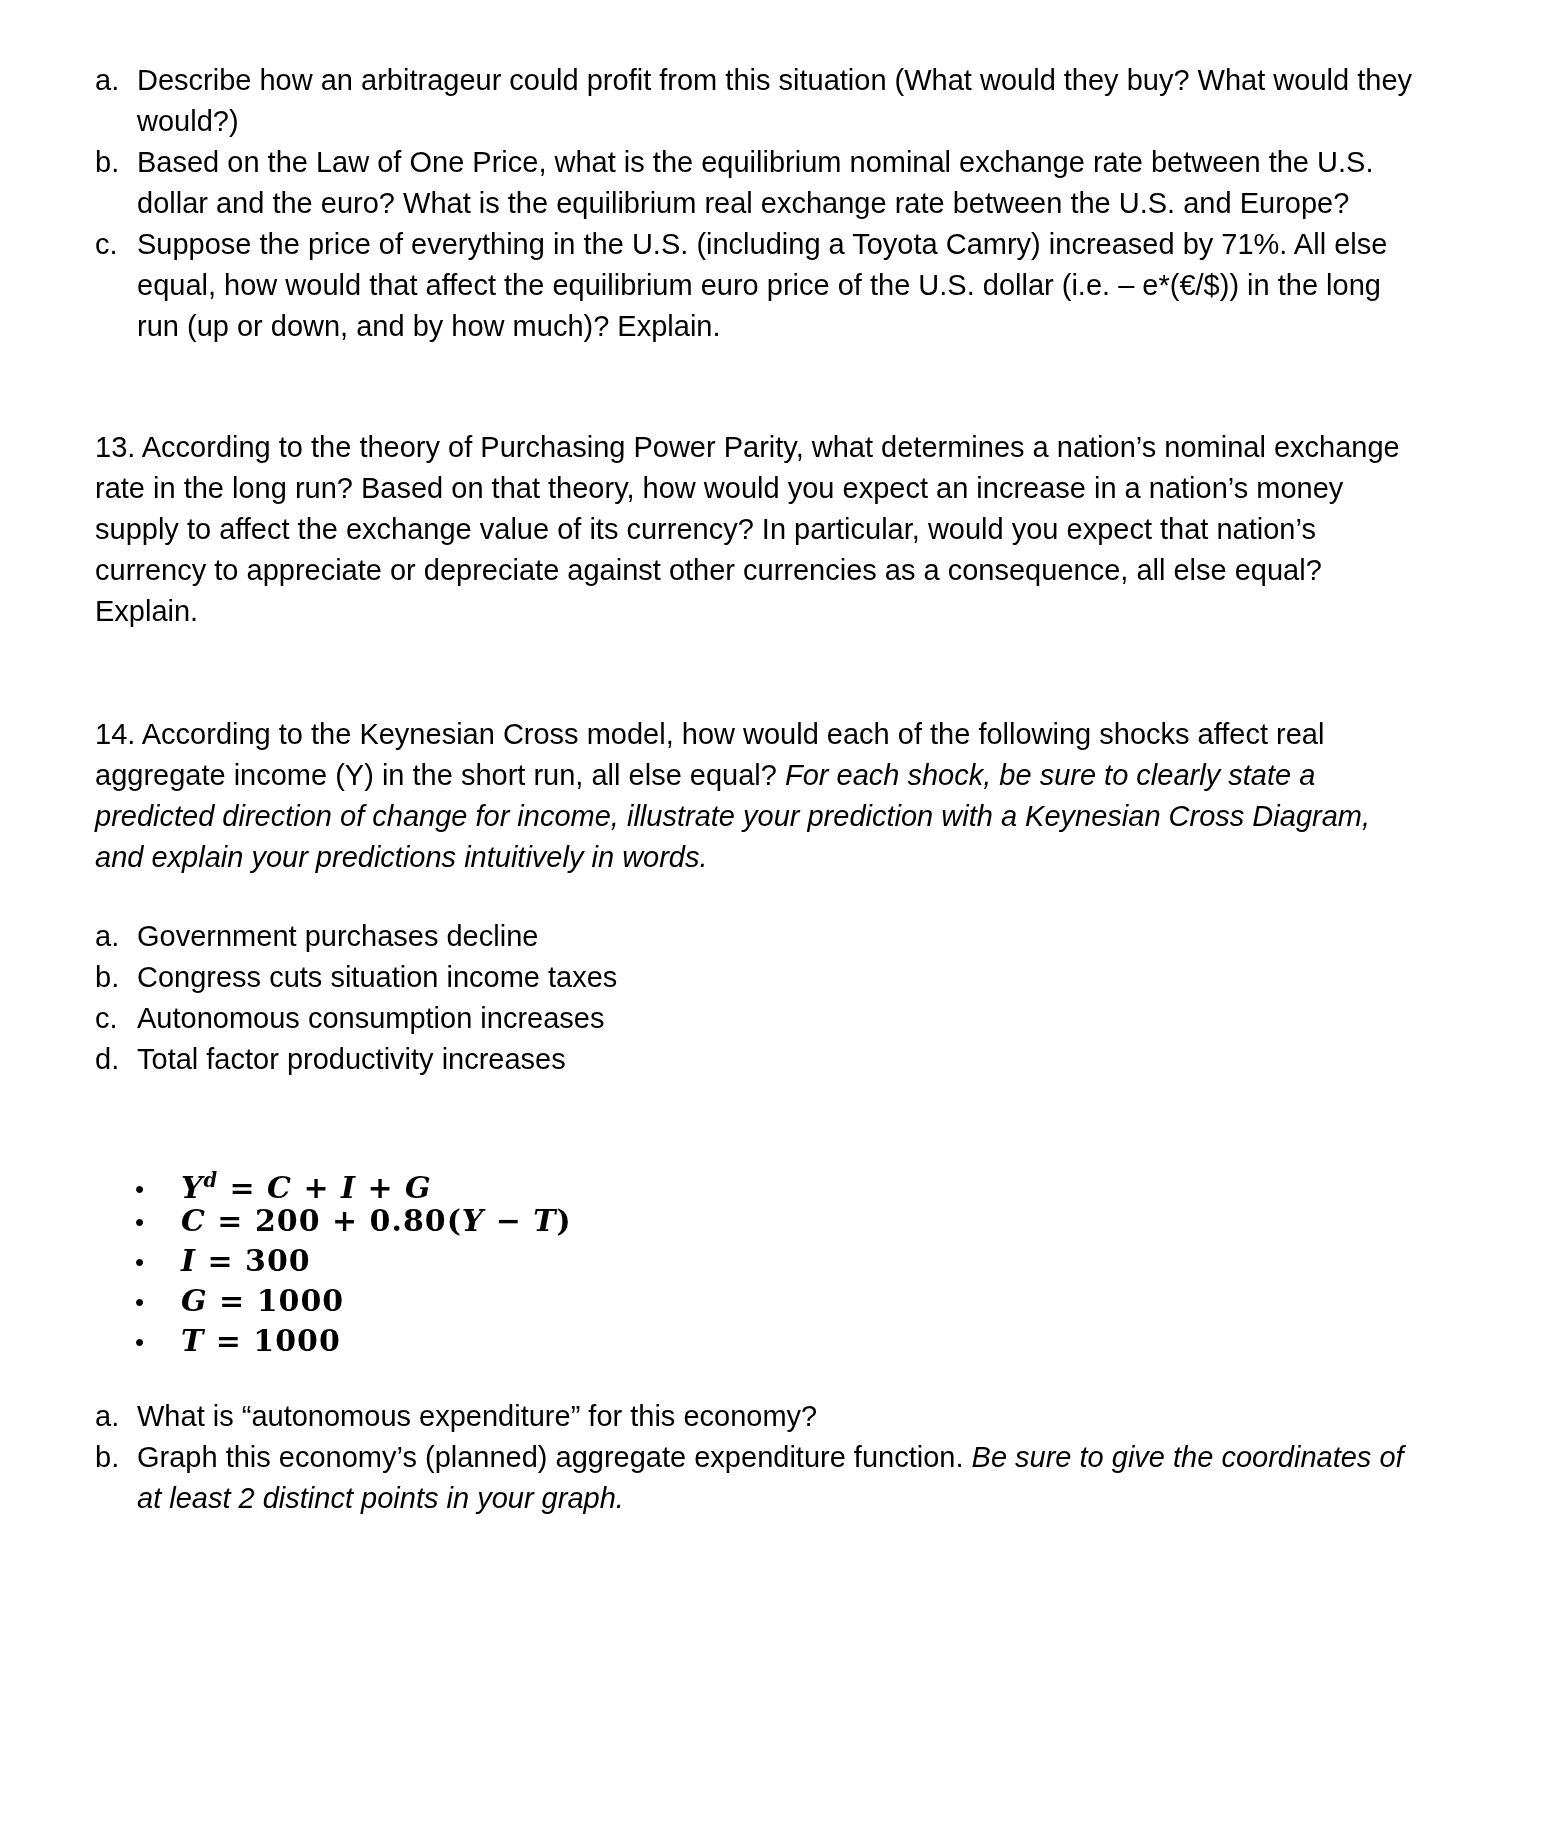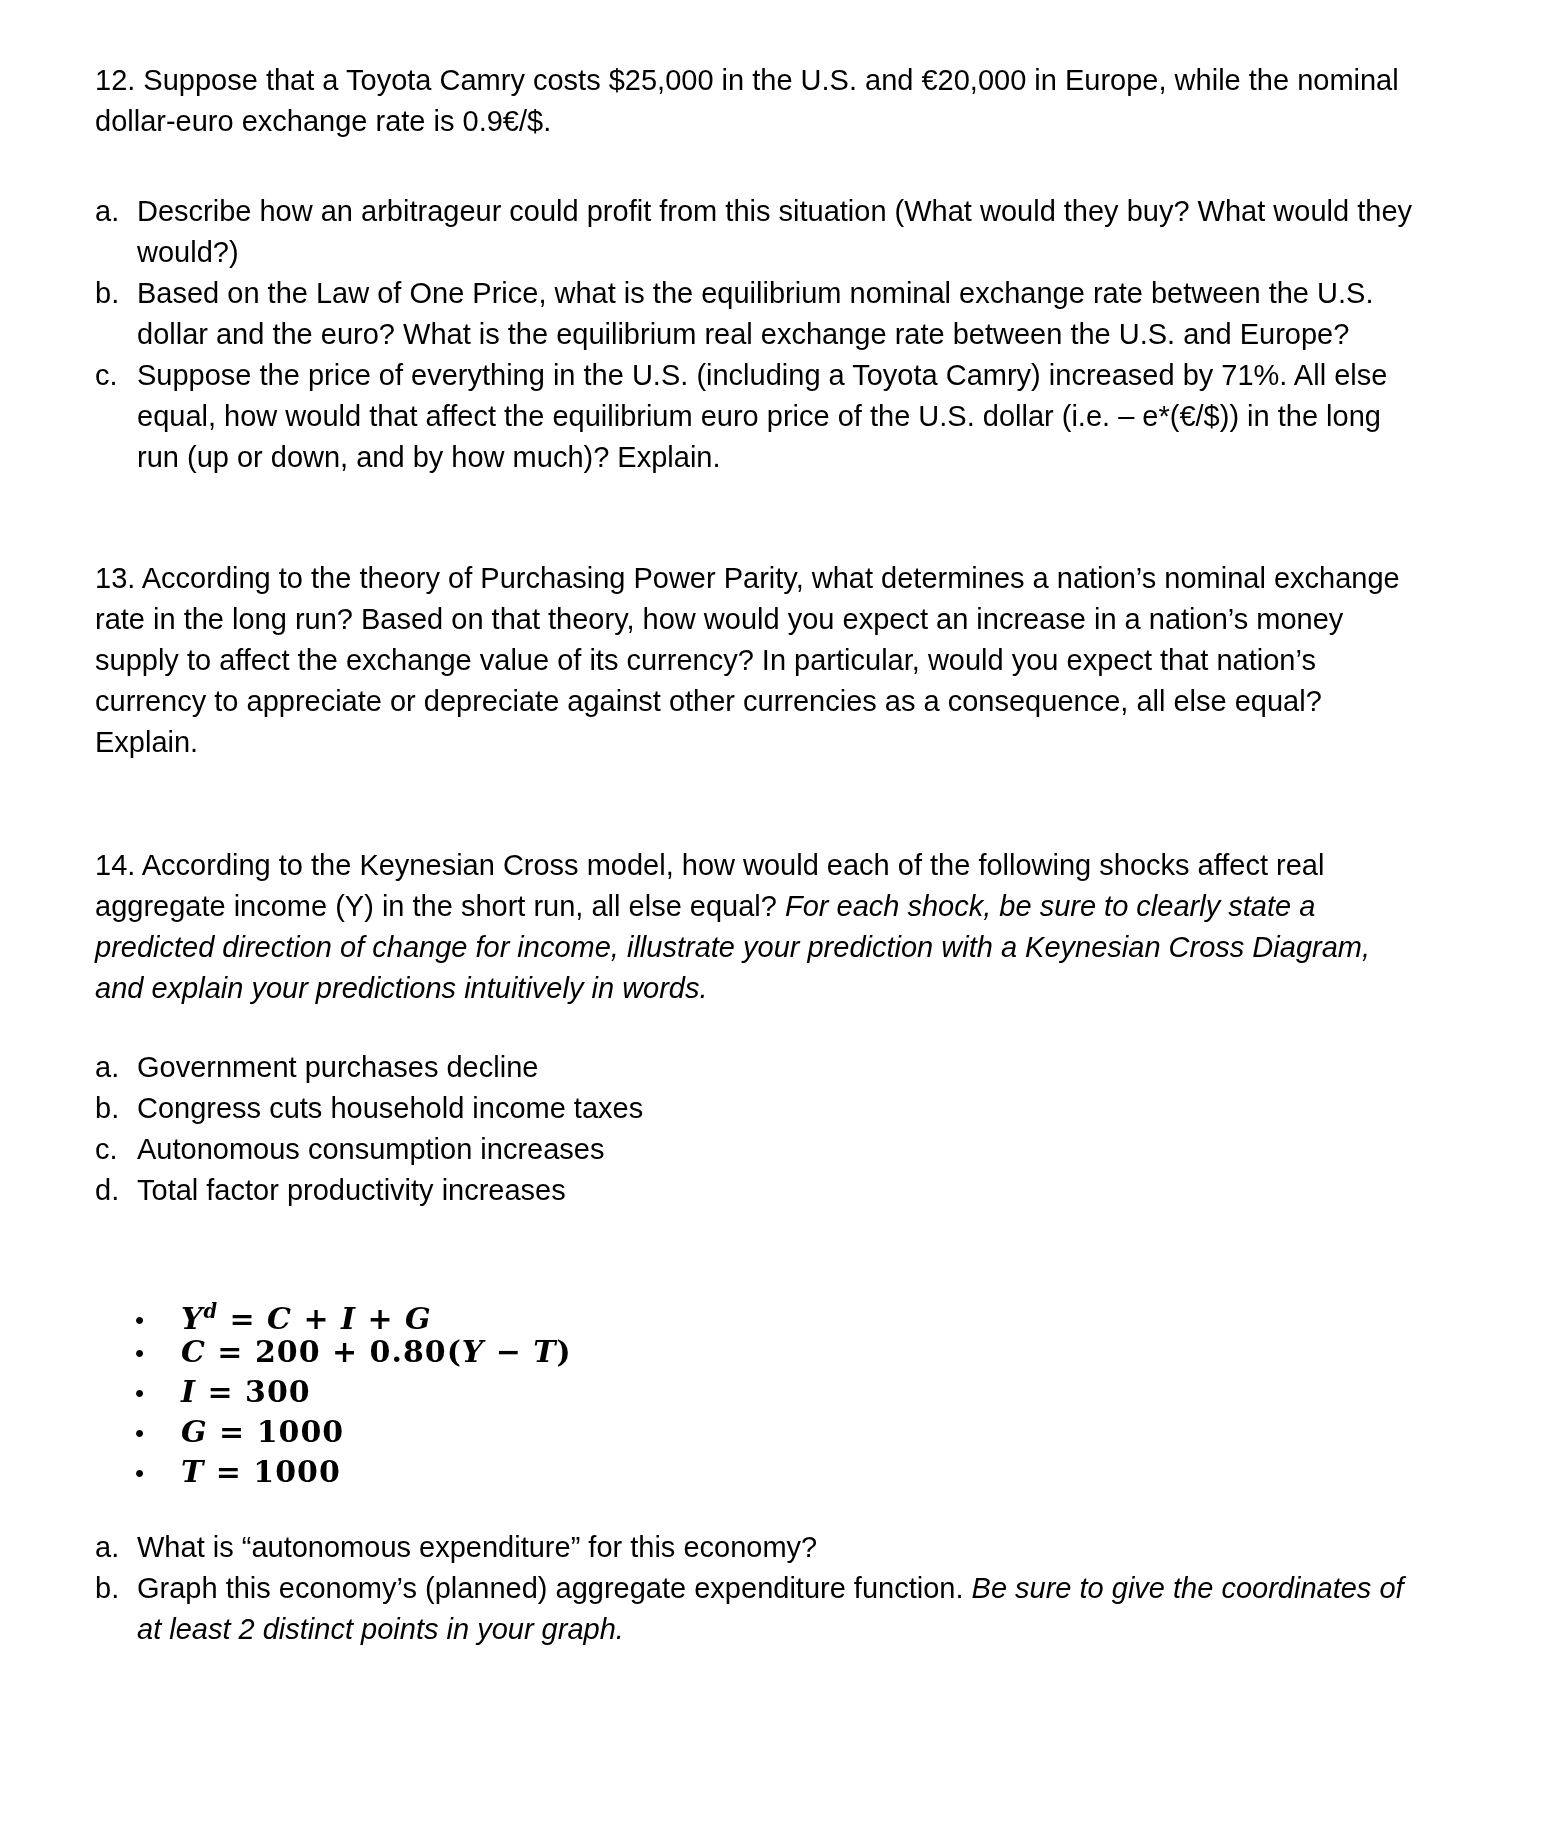--- a/index.html
+++ b/index.html
@@ -60,21 +60,20 @@
     font-size: 0.65em;
     font-style: italic;
   }
 </style>
 </head>
 <body>
 
 <div class="page">
 
   <section>
-    <p class="para q12-intro">12. Suppose that a Toyota Camry costs $25,000 in the U.S. and €20,000 in Europe, while the nominal dollar-euro exchange rate is 0.9€/$.</p>
 
     <div class="q12-list">
       <div class="letter-item">
         <span class="label">a.</span>
         <span class="body">Describe how an arbitrageur could profit from this situation (What would they buy? What would they would?)</span>
       </div>
       <div class="letter-item">
         <span class="label">b.</span>
         <span class="body">Based on the Law of One Price, what is the equilibrium nominal exchange rate between the U.S. dollar and the euro? What is the equilibrium real exchange rate between the U.S. and Europe?</span>
       </div>
@@ -92,21 +91,21 @@
   <section>
     <p class="para q14-intro"><span>14.  According to the Keynesian Cross model, how would each of the following shocks affect real aggregate income (Y) in the short run, all else equal? </span><span class="it">For each shock, be sure to clearly state a predicted direction of change for income, illustrate your prediction with a Keynesian Cross Diagram, and explain your predictions intuitively in words.</span></p>
 
     <div class="q14-list">
       <div class="letter-item">
         <span class="label">a.</span>
         <span class="body">Government purchases decline</span>
       </div>
       <div class="letter-item">
         <span class="label">b.</span>
-        <span class="body">Congress cuts household income taxes</span>
+        <span class="body">Congress cuts situation income taxes</span>
       </div>
       <div class="letter-item">
         <span class="label">c.</span>
         <span class="body">Autonomous consumption increases</span>
       </div>
       <div class="letter-item">
         <span class="label">d.</span>
         <span class="body">Total factor productivity increases</span>
       </div>
     </div>

